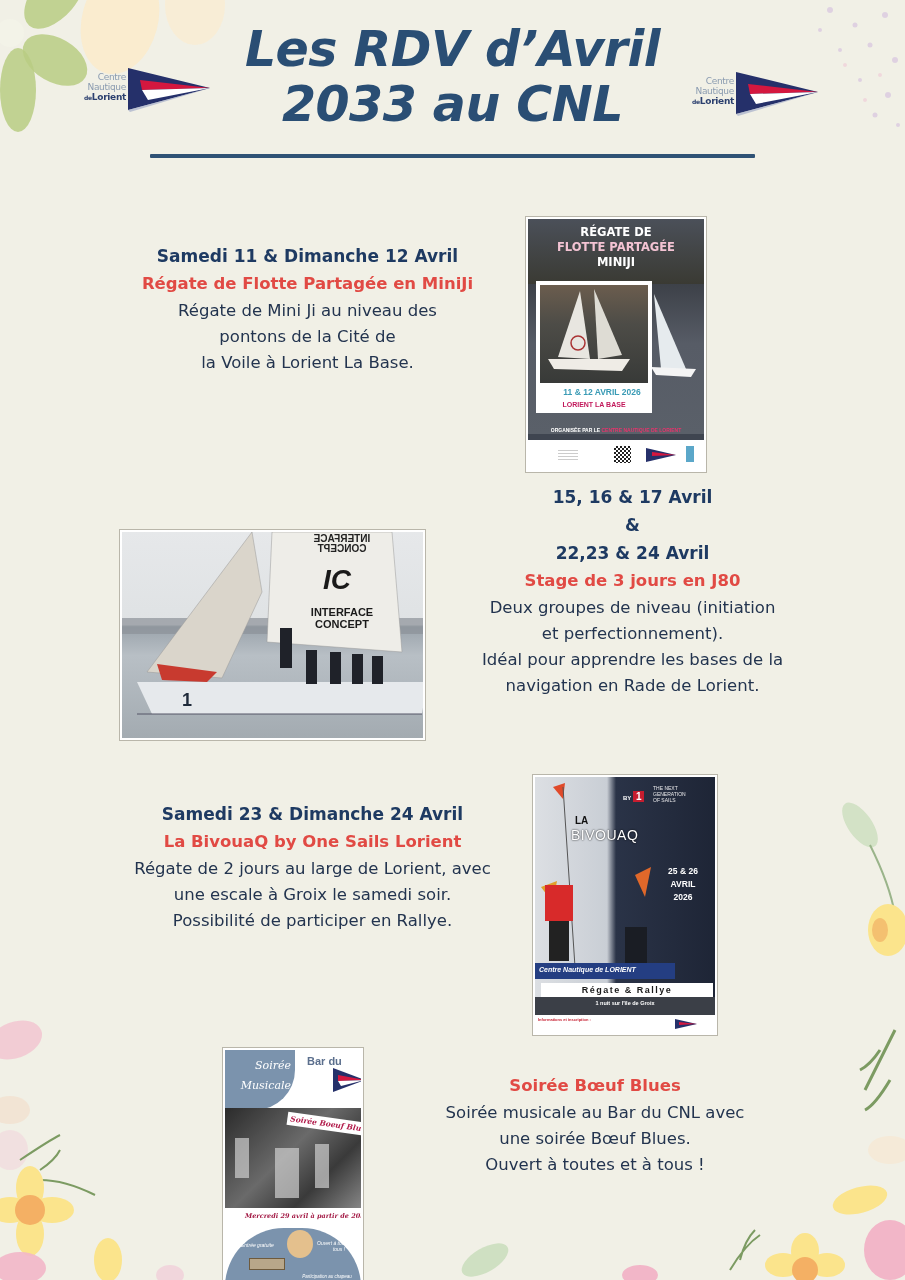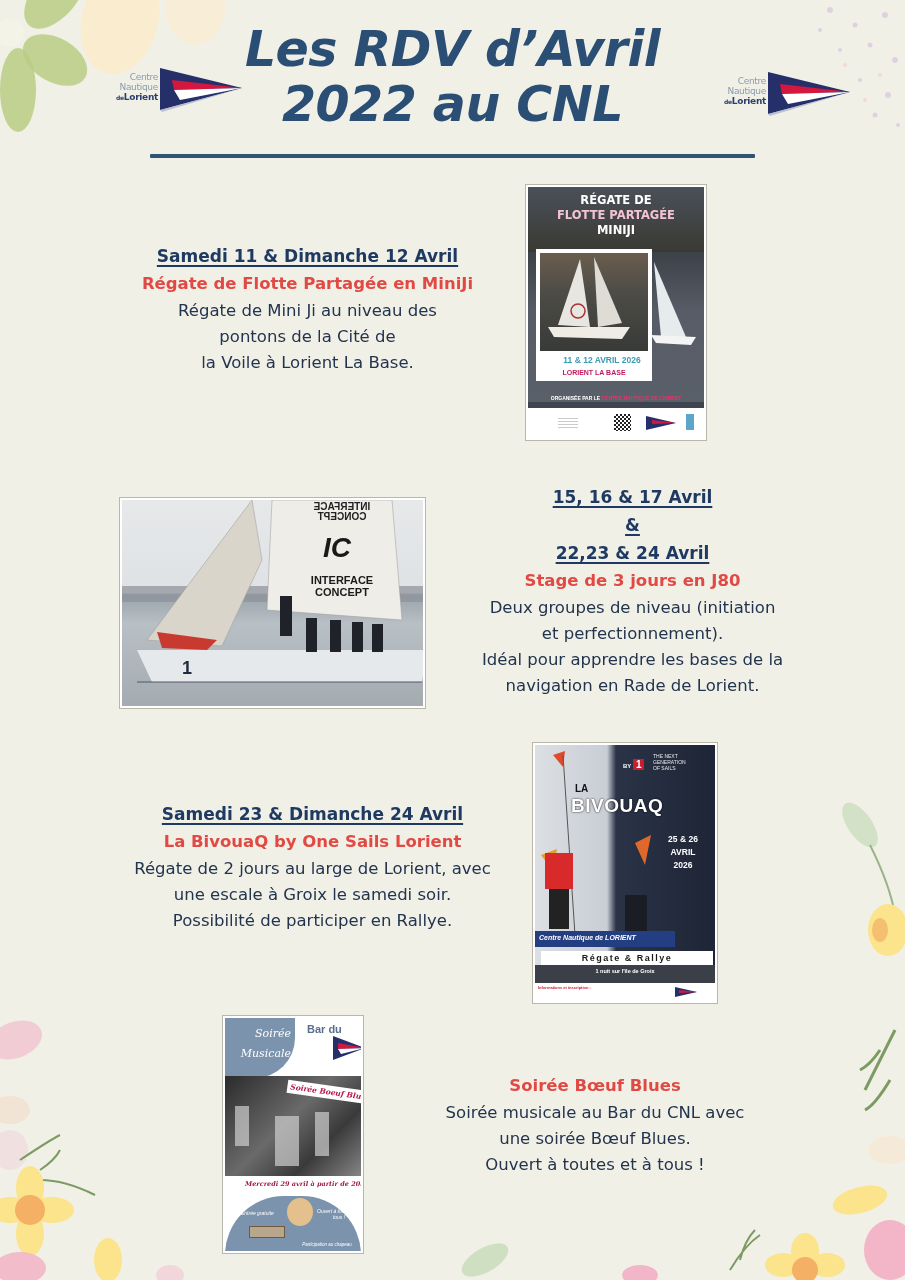--- a/index.html
+++ b/index.html
@@ -20,50 +20,50 @@
     text-align: center; color: #2a4e74;
     font-family: "DejaVu Sans", sans-serif; font-weight: bold; font-style: italic;
     font-size: 49px; line-height: 55px; letter-spacing: -0.5px;
   }
   .title-rule {
     position: absolute; left: 150px; top: 154px; width: 605px; height: 4px;
     background: #2f5275; border-radius: 1px;
   }
 
   
-  .logo { position: absolute; width: 130px; height: 50px; margin-left: 32px; }
+  .logo { position: absolute; width: 130px; height: 50px; }
   .logo .txt {
     position: absolute; left: 0; top: 6px; width: 42px; text-align: right;
     font-family: "DejaVu Sans", sans-serif; font-size: 9px; line-height: 10px;
     color: #8a9bb0; letter-spacing: -0.3px;
   }
   .logo .txt .lor { color: #2b3f6e; font-weight: bold; }
   .logo svg { position: absolute; left: 44px; top: 0; }
 
   
   .evt {
     position: absolute; text-align: center;
     font-family: "DejaVu Sans", sans-serif;
   }
   .evt .date {
     display: inline-block; font-weight: bold; color: #1e3a62;
-    font-size: 17px; line-height: 28px; text-decoration: underline;
+    font-size: 17px; line-height: 28px; 
     text-decoration-thickness: 2px; text-underline-offset: 3px;
   }
   .evt .name {
     font-weight: bold; color: #e14a44; font-size: 16.5px; line-height: 28px;
   }
   .evt .desc {
     color: #23344f; font-size: 16.5px; line-height: 26px;
   }
 
   
   .poster {
     position: absolute; border: 2px solid #fff;
-    box-shadow: 0 0 0 1px #b9b6aa; overflow: hidden;
+    box-shadow: 0 0 0 1px #b9b6aa; overflow: hidden; margin-top: 32px;
   }
 </style>
 </head>
 <body>
 
 <svg class="deco" style="left:0;top:0" width="250" height="140" viewBox="0 0 250 140">
   <ellipse cx="120" cy="20" rx="38" ry="55" fill="#fde9c4" opacity="0.7" transform="rotate(15 120 20)"></ellipse>
   <ellipse cx="195" cy="5" rx="30" ry="40" fill="#fdebcb" opacity="0.6"></ellipse>
   <ellipse cx="55" cy="-5" rx="22" ry="40" fill="#b8cc82" opacity="0.85" transform="rotate(40 55 -5)"></ellipse>
   <ellipse cx="55" cy="60" rx="22" ry="35" fill="#b8cc82" opacity="0.85" transform="rotate(-60 55 60)"></ellipse>
@@ -152,21 +152,21 @@
   <svg width="82" height="46" viewBox="0 0 82 46">
     <polygon points="0,2 0,44 82,22" fill="#25306a"></polygon>
     <polygon points="12,14 82,22 14,24" fill="#d4173f"></polygon>
     <polygon points="14,24 82,22 20,34" fill="#ffffff"></polygon>
     <polygon points="0,44 82,22 2,46" fill="#9aa3c4" opacity="0.6"></polygon>
   </svg>
 </div>
 
 <div class="title">
   <div>Les RDV d’Avril</div>
-  <div>2022 au CNL</div>
+  <div>2033 au CNL</div>
 </div>
 <div class="title-rule"></div>
 
 <div class="evt" style="left:130px;top:242px;width:355px;">
   <div class="date">Samedi 11 &amp; Dimanche 12 Avril</div>
   <div class="name">Régate de Flotte Partagée en MiniJi</div>
   <div class="desc">
     <div>Régate de Mini Ji au niveau des</div>
     <div>pontons de la Cité de</div>
     <div>la Voile à Lorient La Base.</div>
@@ -273,21 +273,21 @@
   </svg>
   <div style="position:absolute;left:88px;top:14px;font-size:6px;font-weight:bold;color:#fff;">
     <span>BY</span> <span style="display:inline-block;background:#c61d2f;color:#fff;padding:0 3px;font-size:10px;">1</span>
   </div>
   <div style="position:absolute;left:118px;top:8px;font-size:5px;line-height:6px;color:#e8e8ea;">
     <div>THE NEXT</div>
       <div>GENERATION</div>
       <div>OF SAILS</div>
   </div>
   <div style="position:absolute;left:40px;top:38px;font-size:10px;font-weight:bold;color:#111;">LA</div>
-  <div style="position:absolute;left:36px;top:50px;font-size:19px;font-weight:bold;color:#fff;letter-spacing:0.5px;text-shadow:0 0 2px #000;">BIVOUAQ</div>
+  <div style="position:absolute;left:36px;top:50px;font-size:14px;font-weight:normal;color:#fff;letter-spacing:0.5px;text-shadow:0 0 2px #000;">BIVOUAQ</div>
   <div style="position:absolute;left:118px;top:88px;width:60px;text-align:center;font-size:8.5px;font-weight:bold;line-height:13px;color:#fff;">
     <div>25 &amp; 26</div>
       <div>AVRIL</div>
       <div>2026</div>
   </div>
   <div style="position:absolute;left:0;top:186px;width:140px;height:16px;background:#243e82;color:#fff;font-size:7px;font-weight:bold;font-style:italic;padding:3px 4px;">Centre Nautique de LORIENT</div>
   <div style="position:absolute;left:6px;top:206px;width:172px;height:14px;background:#fff;color:#1a1a1a;font-size:9px;font-weight:bold;text-align:center;letter-spacing:1.5px;line-height:14px;">Régate &amp; Rallye</div>
   <div style="position:absolute;left:0;top:220px;width:100%;height:22px;background:#3b3f47;"></div>
   <div style="position:absolute;left:0;top:223px;width:100%;text-align:center;font-size:5.5px;font-weight:bold;color:#fff;">1 nuit sur l'île de Groix</div>
   <div style="position:absolute;left:0;bottom:0;width:100%;height:18px;background:#fff;">

